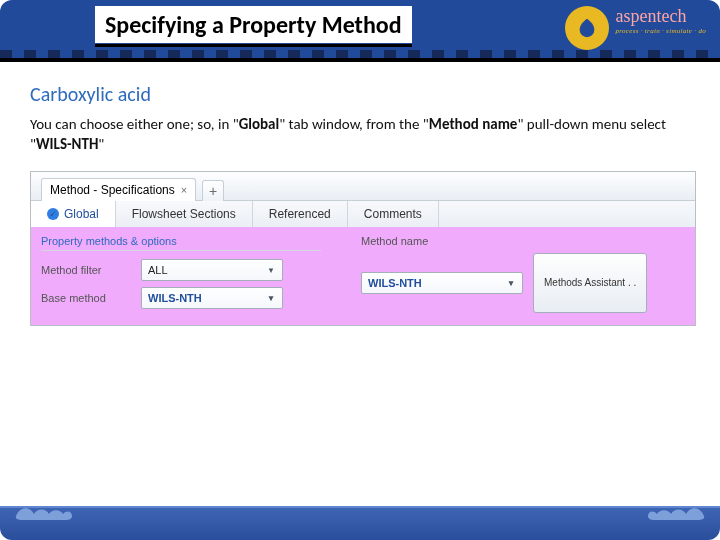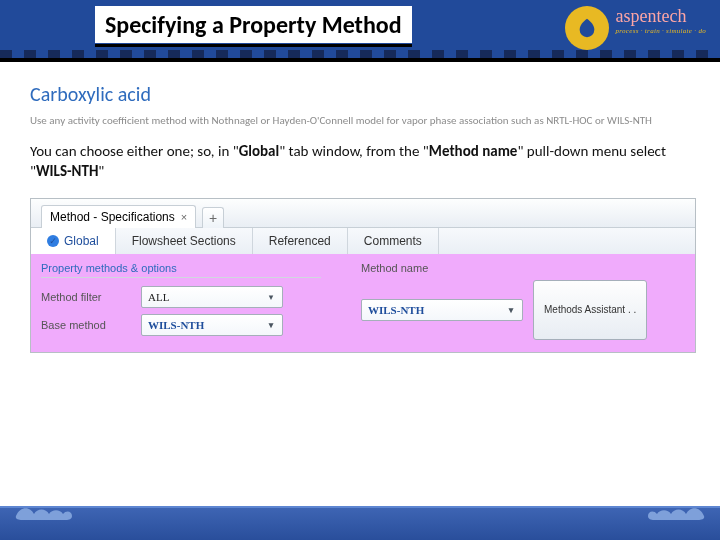--- a/index.html
+++ b/index.html
@@ -1,16 +1,16 @@
 <!DOCTYPE html>
 <html><head>
 <meta charset="utf-8">
 <style>
   html, body { margin:0; padding:0; font-family: Calibri, Arial, sans-serif; background:#fff; }
-  .slide { width:720px; height:540px; position:relative; overflow:hidden; }
+  .slide { width:720px; height:540px; position:relative; overflow:hidden;border-radius:12px; }
 
   
   .hdr { background:#214a9a; height:58px; position:relative; }
   .hdr-title {
     position:absolute; left:95px; top:6px; background:#fff; padding:4px 10px 4px 10px;
     font-weight:bold; font-size:24px; color:#000;
   }
   .hdr-title::after{
     content:""; position:absolute; left:0; right:0; bottom:-4px; height:3px; background:#000;
   }
@@ -52,21 +52,21 @@
   .check { width:12px; height:12px; border-radius:50%; background:#2f7de1; display:inline-flex;
            align-items:center; justify-content:center; color:#fff; font-size:9px; }
   .form-area { background:#f0abfc; padding:8px 10px 12px 10px; display:flex; gap:40px; }
   .form-col { display:flex; flex-direction:column; gap:6px; }
   .group-head { color:#2e6bbd; font-size:11px; border-bottom:1px solid #d0d7de; padding-bottom:3px;
                 margin-bottom:2px; }
   .row { display:flex; align-items:center; gap:10px; }
   .lbl { width:90px; color:#555; font-size:11px; }
   .combo { height:20px; border:1px solid #a5afba; background:linear-gradient(#fff,#f4f7fb);
            display:flex; align-items:center; justify-content:space-between; padding:0 4px 0 6px;
-           min-width:130px; font-size:11px; color:#1f4e9c; font-weight:bold; border-radius:2px;font-family:Liberation Serif, serif; }
+           min-width:130px; font-size:11px; color:#1f4e9c; font-weight:bold; border-radius:2px; }
   .combo.plain { color:#222; font-weight:normal; }
   .caret { width:14px; text-align:center; color:#4a5560; font-size:9px; }
   .btn { height:22px; border:1px solid #a5afba; background:linear-gradient(#fefefe,#e8edf3);
          border-radius:3px; padding:18px 10px; font-size:10px; color:#333; display:inline-flex;
          align-items:center; }
   .form-right { display:flex; flex-direction:column; gap:6px; }
 
   
   .ftr { position:absolute; left:0; right:0; bottom:0; height:34px;
          background:linear-gradient(#3f66b5,#294e9b); }
@@ -92,21 +92,20 @@
         <div class="brand">aspentech</div>
         <div class="tag">process · train · simulate · do</div>
       </div>
     </div>
     <div class="hdr-deco"></div>
   </div>
   <div class="hdr-black"></div>
 
   <div class="body">
     <div class="sect-title">Carboxylic acid</div>
-    <div class="sect-sub">Use any activity coefficient method with Nothnagel or Hayden-O'Connell model for vapor phase association such as NRTL-HOC or WILS-NTH</div>
 
     <div class="instruction">
       <span>You can choose either one; so, in "</span><b>Global</b><span>" tab window, from the "</span><b>Method name</b><span>" pull-down menu select "</span><b>WILS-NTH</b><span>"</span>
     </div>
 
     <div class="app">
       <div class="app-toprow">
         <div class="doc-tab">
           <span>Method - Specifications</span>
           <span class="x">×</span>

